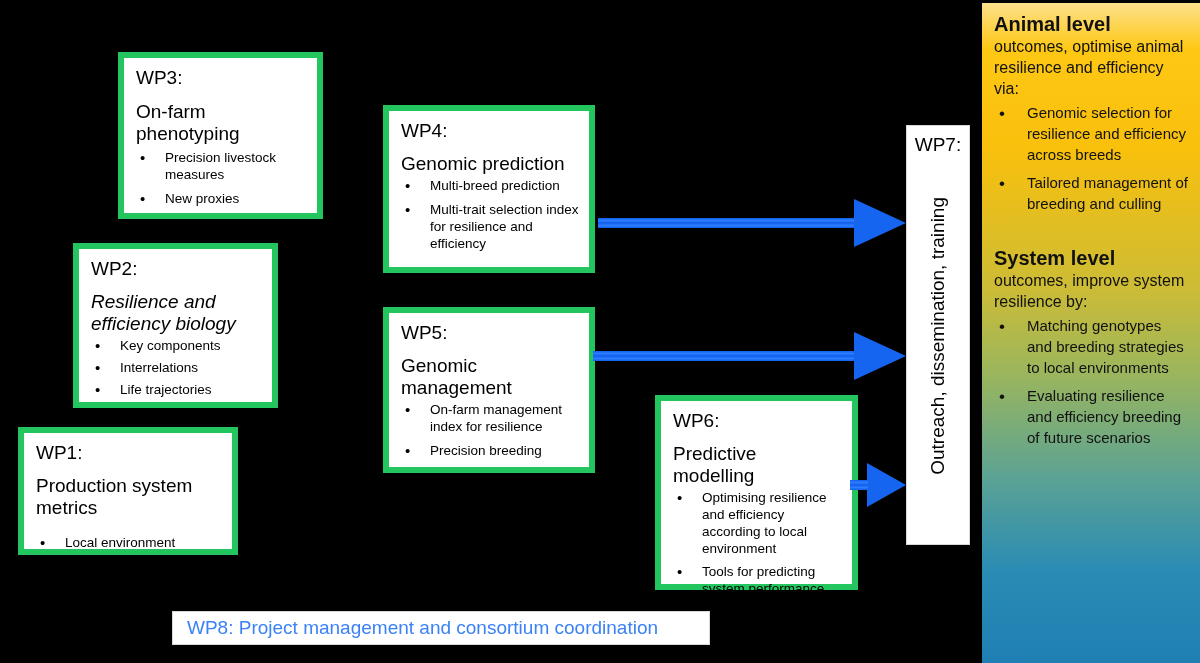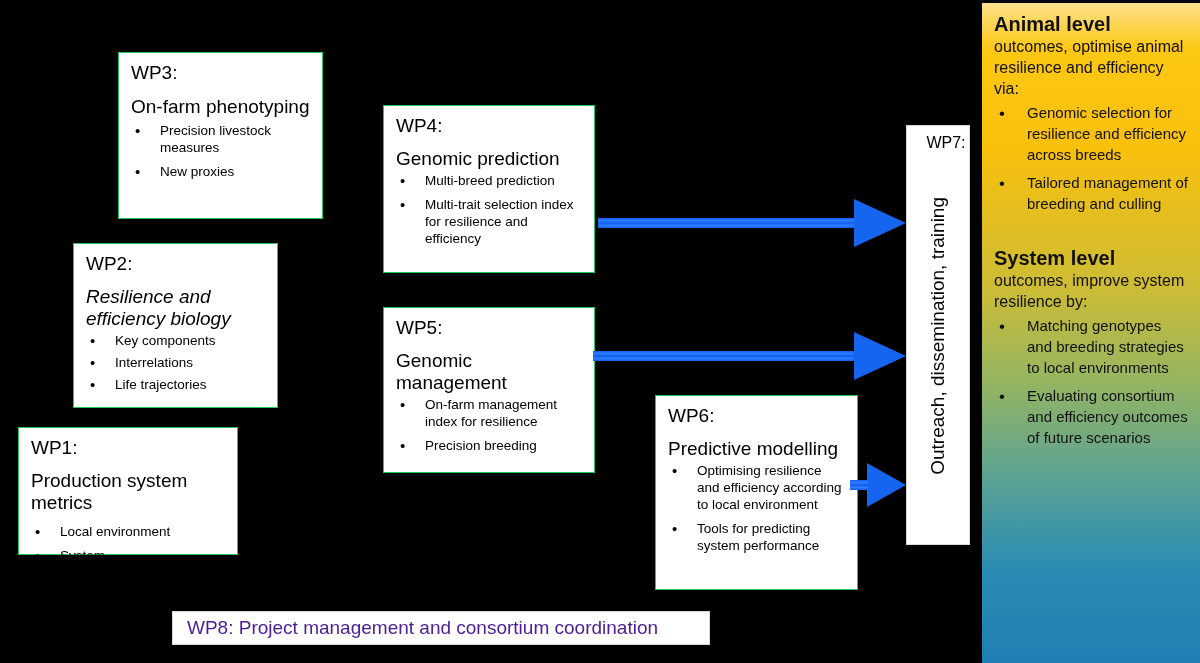--- a/index.html
+++ b/index.html
@@ -13,21 +13,21 @@
     height: 663px;
     background: #000000;
     overflow: hidden;
     font-family: "Liberation Sans", sans-serif;
   }
 
   
   .wp-box {
     position: absolute;
     background: #ffffff;
-    border: 1px solid #22c55e;
+    border: 6px solid #22c55e;
     box-sizing: border-box;
     color: #000000;
   }
   .wp-code {
     font-size: 19px;
     line-height: 1.12;
     margin: 0;
     padding: 0;
     font-weight: 400;
   }
@@ -65,24 +65,24 @@
   
   #wp7 {
     position: absolute;
     background: #ffffff;
     border: 1px solid #d8d8d8;
     box-sizing: border-box;
   }
   #wp7 .wp7-code {
     position: absolute;
     top: 8px;
-    left: 8px;
+    left: 0;
     width: 100%;
     text-align: center;
-    font-size: 16px;
+    font-size: 19px;
     color: #000;
   }
   #wp7 .wp7-rot {
     position: absolute;
     top: 50%;
     left: 50%;
     transform: translate(-50%, -46%) rotate(-90deg);
     transform-origin: center center;
     white-space: nowrap;
     font-size: 19px;
@@ -92,21 +92,21 @@
   
   #wp8 {
     position: absolute;
     background: #ffffff;
     border: 1px solid #d8d8d8;
     box-sizing: border-box;
     display: flex;
     align-items: center;
     padding-left: 14px;
     font-size: 19px;
-    color: #4c1d95;
+    color: #3b82f6;
   }
 
   
   #outcomes {
     position: absolute;
     box-sizing: border-box;
     background: linear-gradient(to bottom,
         #fde08b 0%,
         #fdc814 7%,
         #f9c00c 22%,
@@ -181,21 +181,21 @@
         <li style="margin-bottom:5px;">Interrelations</li>
         <li style="margin-bottom:22px;">Life trajectories</li>
       </ul>
     </div>
   </div>
 
   <div class="wp-box" id="wp1" style="left:18px; top:427px; width:220px; height:128px;">
     <div class="wp-inner">
       <p class="wp-code">WP1:</p>
       <p class="wp-title" style="margin-top:12px;">Production system metrics</p>
-      <ul class="wp-list" style="margin-top:10px;">
+      <ul class="wp-list" style="margin-top:16px;">
         <li>Local environment</li>
         <li>System constraints/opportunities</li>
       </ul>
     </div>
   </div>
 
   <div class="wp-box" id="wp4" style="left:383px; top:105px; width:212px; height:168px;">
     <div class="wp-inner">
       <p class="wp-code">WP4:</p>
       <p class="wp-title" style="margin-top:12px;">Genomic prediction</p>
@@ -270,19 +270,19 @@
         <li>Genomic selection for resilience and efficiency across breeds</li>
         <li>Tailored management of breeding and culling</li>
       </ul>
     </div>
 
     <div class="oc-block" style="margin-top:30px;">
       <p class="oc-heading">System level</p>
       <p class="oc-sub">outcomes, improve system resilience by:</p>
       <ul class="oc-list">
         <li>Matching genotypes and breeding strategies to local environments</li>
-        <li>Evaluating consortium and efficiency outcomes of future scenarios</li>
+        <li>Evaluating resilience and efficiency breeding of future scenarios</li>
       </ul>
     </div>
 
   </div>
 
 </div>
 
 </body></html>

